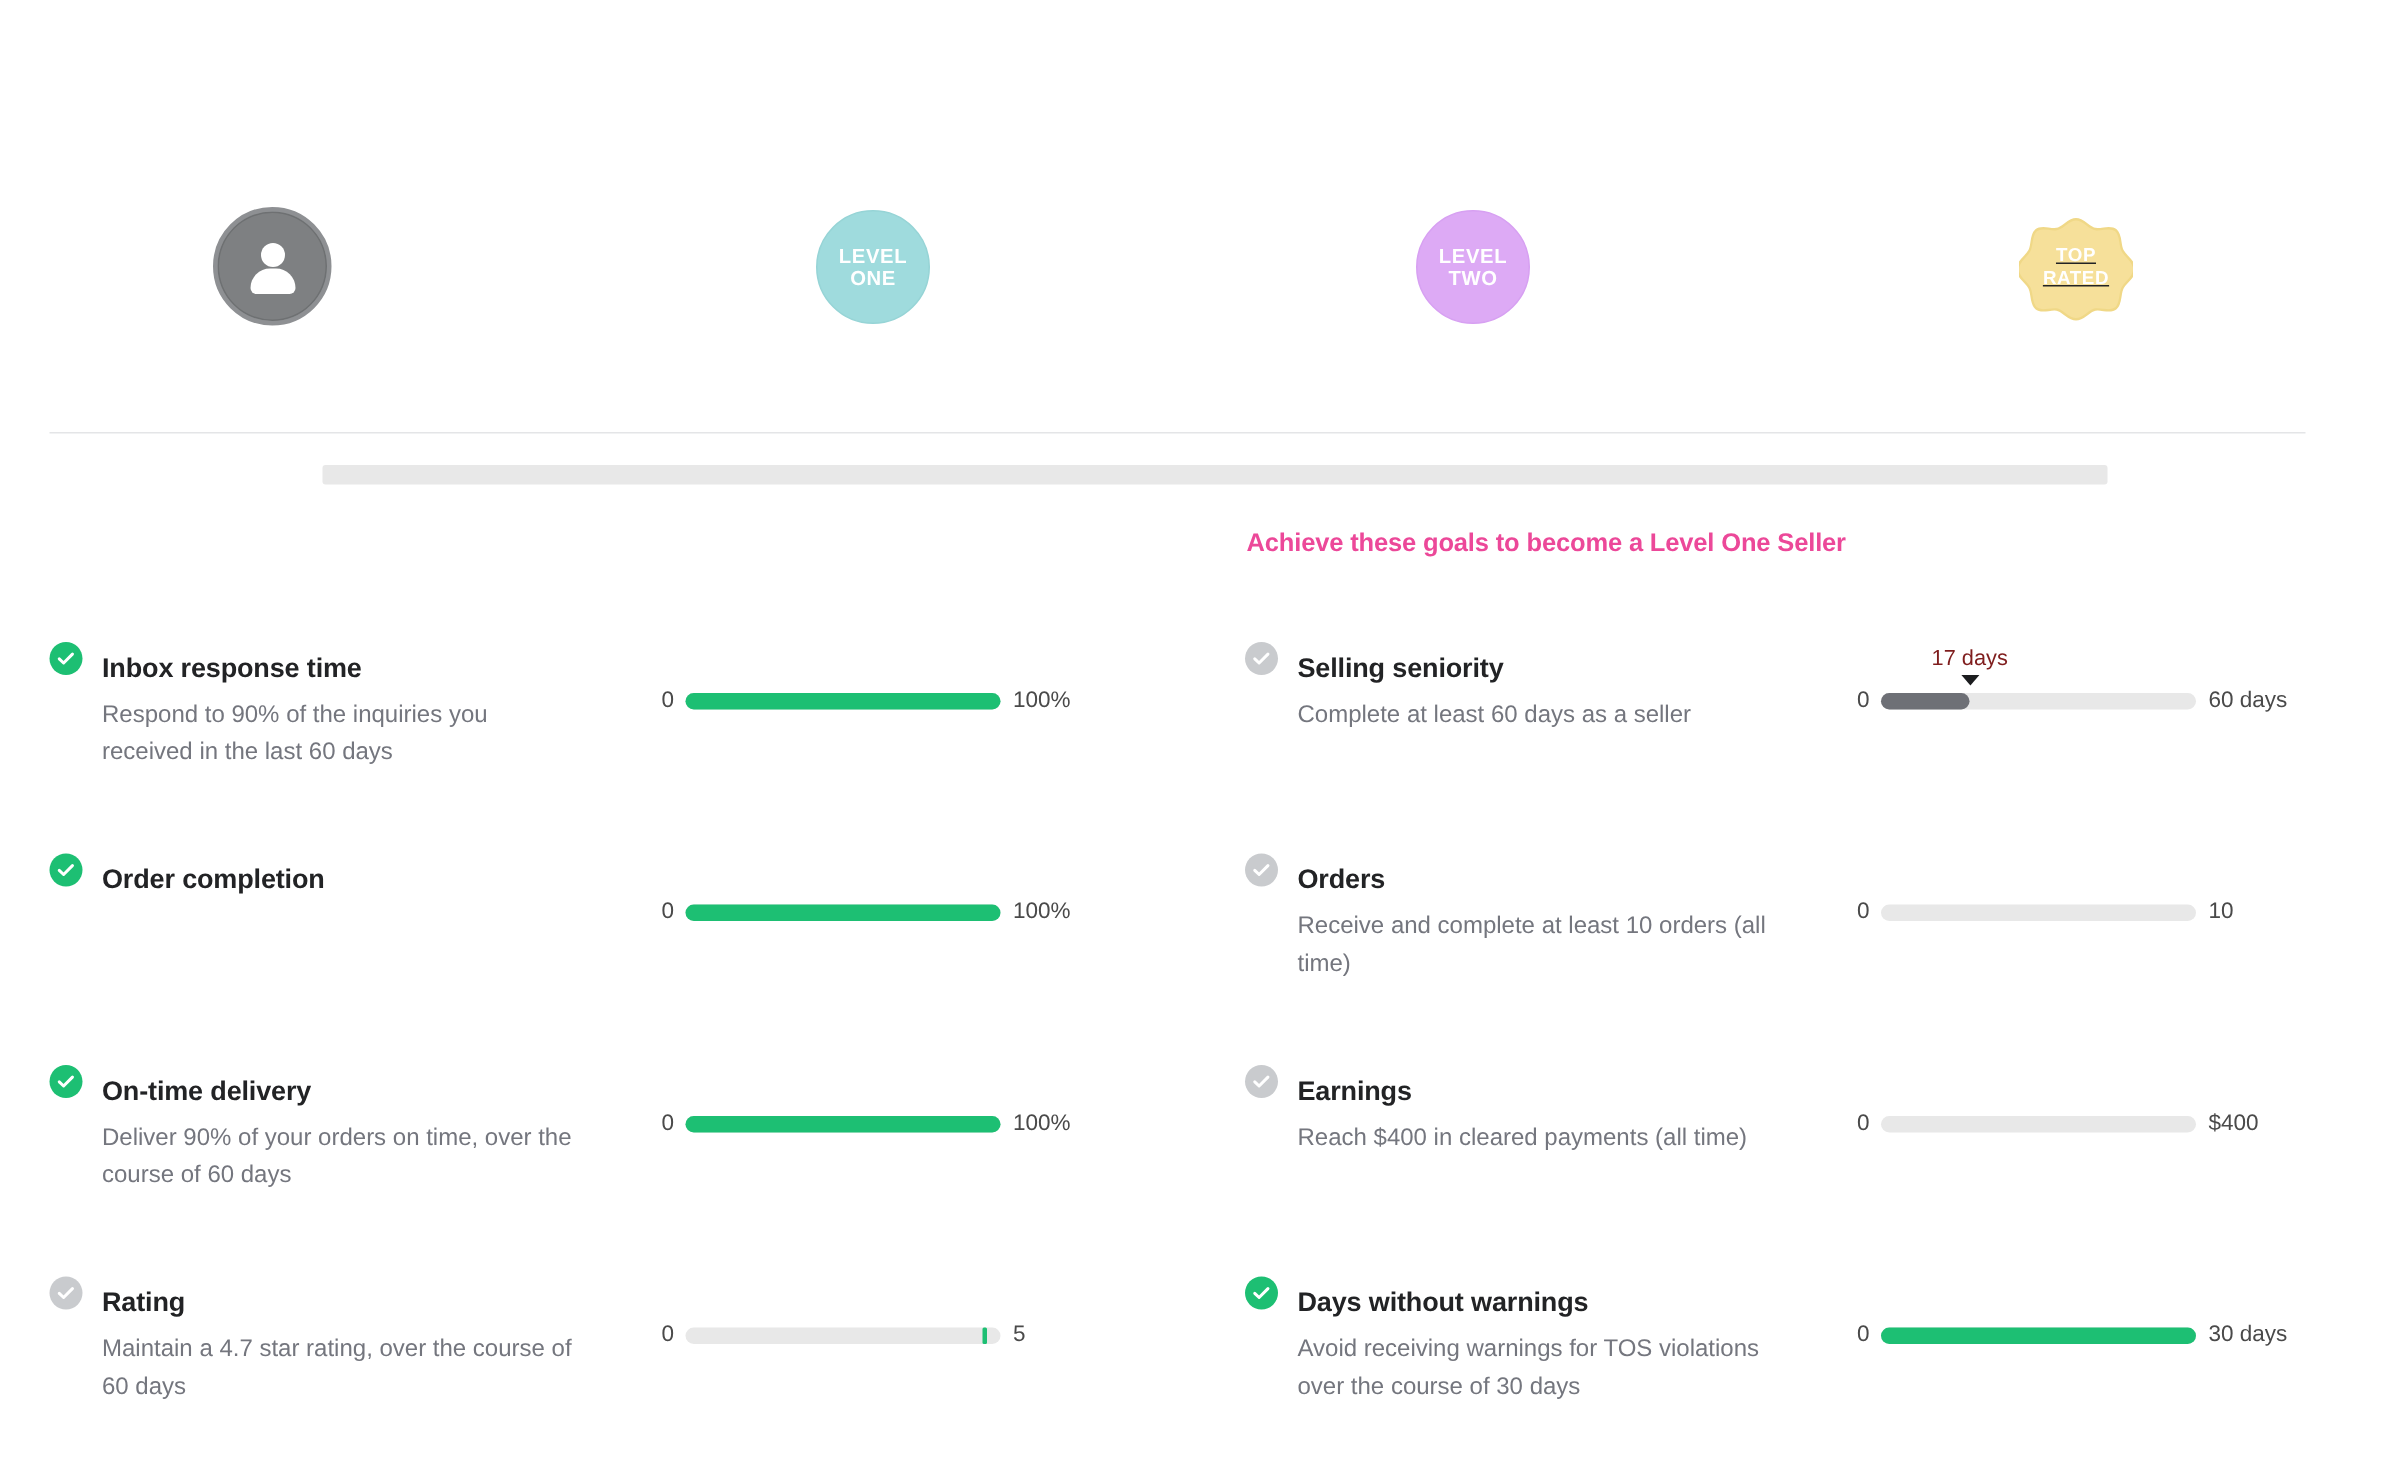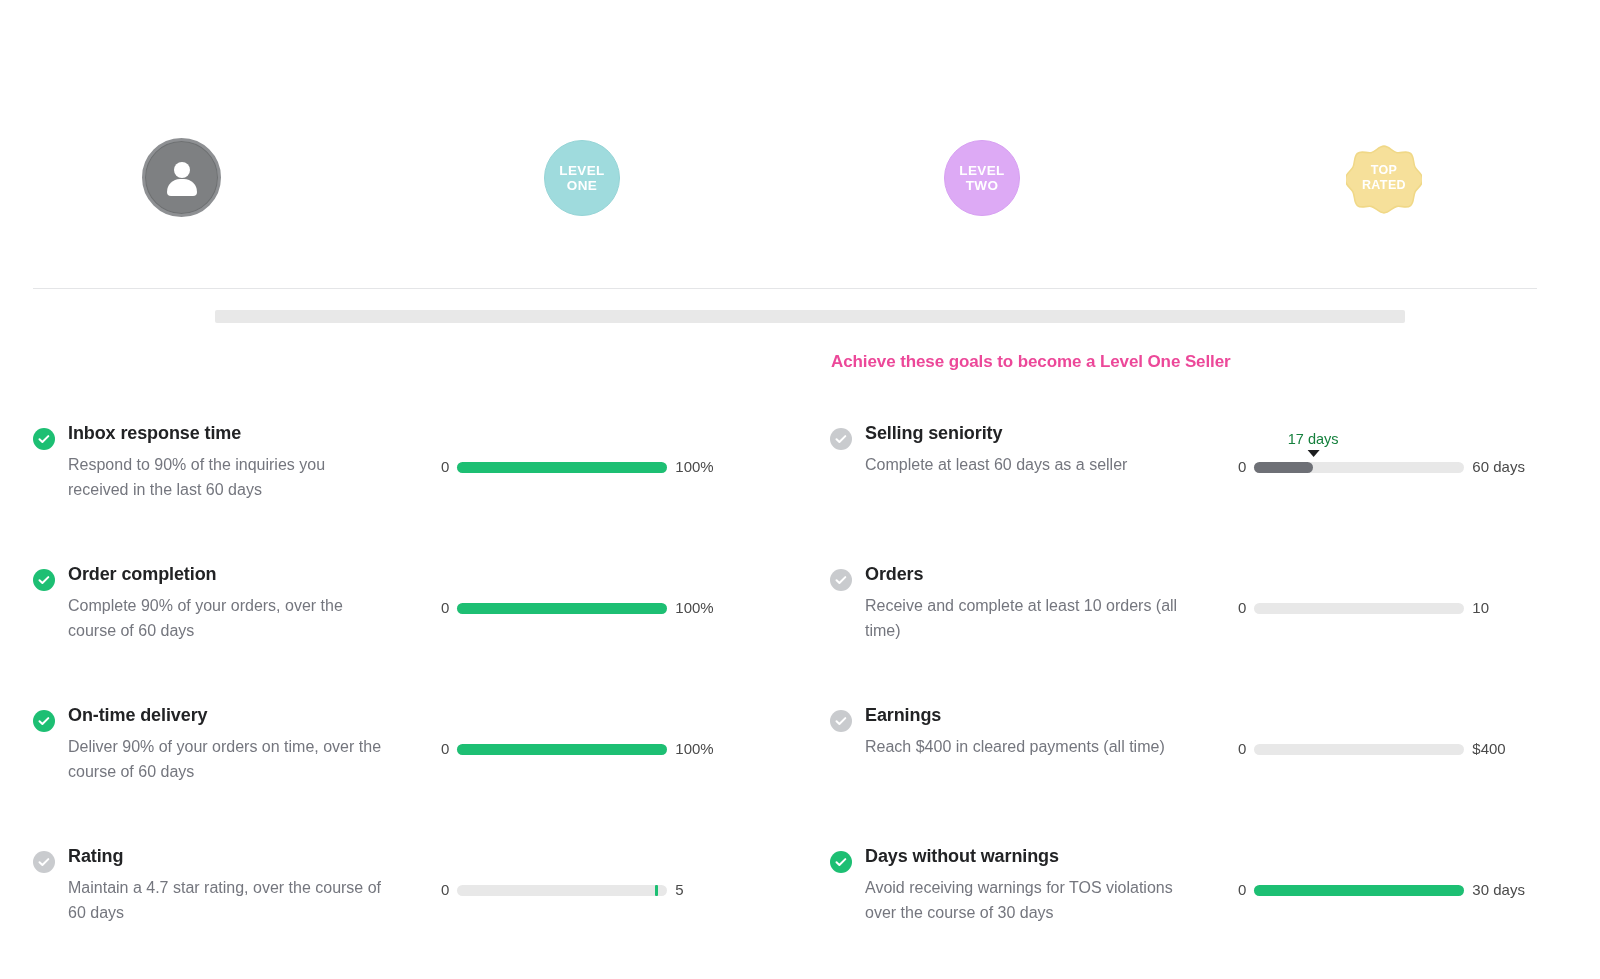--- a/index.html
+++ b/index.html
@@ -88,21 +88,21 @@
     line-height: 15px;
     text-align: center;
   }
   .badge-level-one { left: 544px; top: 10px; background: #9fdbdd; border: 1px solid #96d4d6; }
   .badge-level-two { left: 944px; top: 10px; background: #ddaaf5; border: 1px solid #d7a0f2; }
 
   .badge-top-rated {
     position: absolute;
     left: 1346px; top: 10px;
     width: 76px; height: 76px;
-    display: flex; align-items: center; justify-content: center;
+    display: flex; align-items: center; justify-content: center; text-decoration: underline;
   }
   .badge-top-rated svg { position: absolute; left: 0; top: 0; }
   .badge-top-rated .tr-label {
     position: relative;
     color: #ffffff;
     font-size: 12.5px;
     font-weight: bold;
     letter-spacing: 0.4px;
     line-height: 15px;
     text-align: center;
@@ -135,21 +135,21 @@
 
   .metric-check {
     position: absolute; left: 0; top: 8px;
     width: 22px; height: 22px; border-radius: 50%;
     display: flex; align-items: center; justify-content: center;
   }
   .metric-check.done { background: #1dbf73; }
   .metric-check.pending { background: #c9cbce; }
   .metric-check svg { display: block; }
 
-  .metric-text { position: absolute; left: 35px; top: 0; width: 320px; }
+  .metric-text { position: absolute; left: 35px; top: 12px; width: 320px; }
   .metric-title {
     font-size: 18px;
     font-weight: bold;
     color: #222325;
     line-height: 26px;
     letter-spacing: -0.1px;
   }
   .metric-desc {
     margin-top: 6px;
     font-size: 16px;
@@ -192,21 +192,21 @@
   }
 
   .bar-callout {
     position: absolute;
     bottom: 16px;
     transform: translateX(-50%);
     display: flex; flex-direction: column; align-items: center;
   }
   .bar-callout .callout-label {
     font-size: 14.5px;
-    color: #15803d;
+    color: #7f1d1d;
     line-height: 18px;
     white-space: nowrap;
   }
   .bar-callout .callout-arrow {
     margin-top: 2px;
     width: 0; height: 0;
     border-left: 6px solid transparent;
     border-right: 6px solid transparent;
     border-top: 7px solid #1c1d1f;
   }
@@ -290,21 +290,20 @@
         </div>
       </div>
       <div class="metric">
         <div class="metric-check done">
           <svg width="12" height="12" viewBox="0 0 12 12">
             <path d="M1.5 6.2 L4.4 9 L10.3 3.1" fill="none" stroke="#ffffff" stroke-width="2" stroke-linecap="round" stroke-linejoin="round"></path>
           </svg>
         </div>
         <div class="metric-text">
           <div class="metric-title">Order completion</div>
-          <div class="metric-desc">Complete 90% of your orders, over the course of 60 days</div>
         </div>
         <div class="metric-bar-wrap">
           <span class="bar-min">0</span>
           <div class="bar-track">
             <div class="bar-fill green" style="width: 100%;"></div>
           </div>
           <span class="bar-max">100%</span>
         </div>
       </div>
       <div class="metric">

